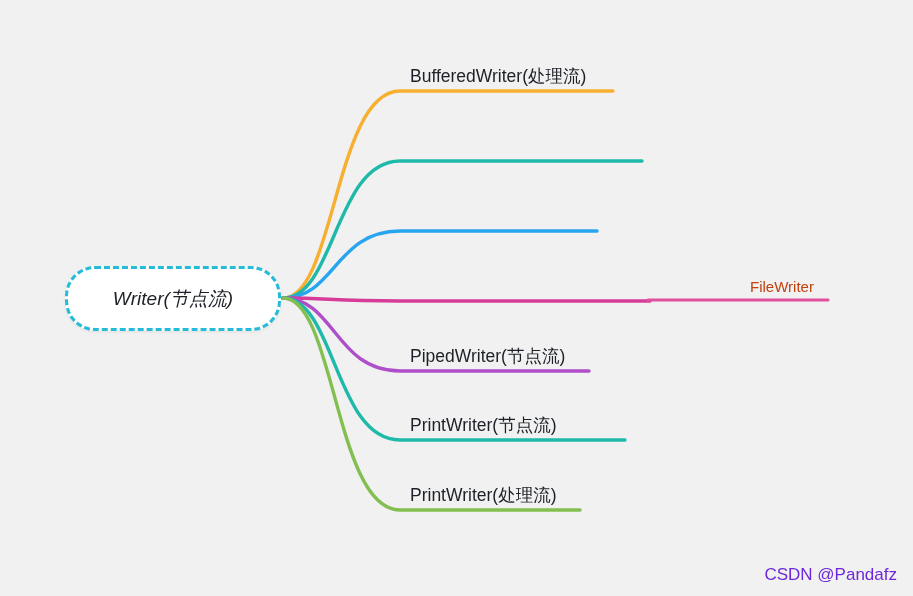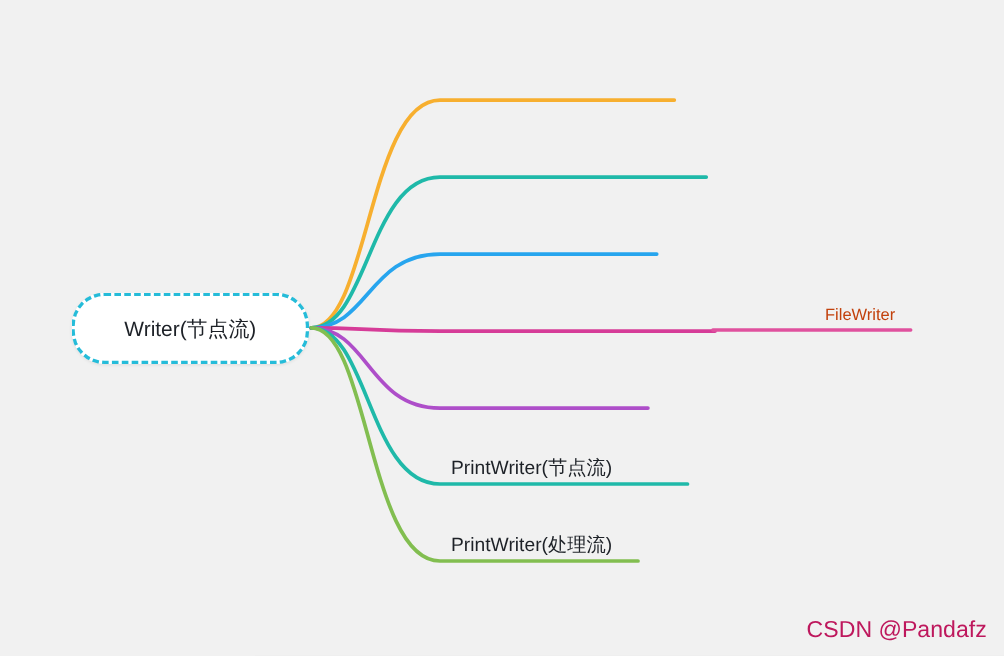--- a/index.html
+++ b/index.html
@@ -24,20 +24,21 @@
     box-sizing:border-box;
     background:#ffffff;
     border:3px dashed #25bcd9;
     border-radius:30px;
     display:flex;align-items:center;justify-content:center;
     font-size:19px;
     color:#1d2127;
     box-shadow:0 1px 3px rgba(0,0,0,0.08);
     cursor:pointer;
     z-index:2;
+    font-style:italic;
   }
   .branch-label{
     position:absolute;
     left:410px;
     height:24px;line-height:24px;
     font-size:17.5px;
     color:#1d2127;
     white-space:nowrap;
     cursor:pointer;
     z-index:2;
@@ -48,22 +49,22 @@
     height:20px;line-height:20px;
     font-size:15px;
     color:#c2410c;
     white-space:nowrap;
     cursor:pointer;
     z-index:2;
   }
   .watermark{
     position:absolute;
     right:16px;bottom:11px;
-    font-size:21px;
-    color:#be185d;
+    font-size:17px;
+    color:#6d28d9;
     z-index:1;
     margin-left:42px;
   }
 </style>
 </head>
 <body>
 
 <div class="canvas">
 
   <svg class="connectors" viewBox="0 0 913 596" xmlns="http://www.w3.org/2000/svg">
@@ -74,20 +75,22 @@
       <path d="M283,298 C335,298 335,371 400,371 H589" fill="none" stroke="#ae4ec9" stroke-width="3.4" stroke-linecap="round"></path>
       <path d="M283,298 C335,298 335,440 400,440 H625" fill="none" stroke="#1fb9a9" stroke-width="3.4" stroke-linecap="round"></path>
       <path d="M283,298 C335,298 335,510 400,510 H580" fill="none" stroke="#82be50" stroke-width="3.4" stroke-linecap="round"></path>
       <path d="M648,300 H828" fill="none" stroke="#e0519e" stroke-width="3" stroke-linecap="round"></path>
     </svg>
 
   <div class="root-node">
     <span>Writer(节点流)</span>
   </div>
 
+  <div class="branch-label" style="top:64px">BufferedWriter(处理流)</div>
+  <div class="branch-label" style="top:344px">PipedWriter(节点流)</div>
   <div class="branch-label" style="top:413px">PrintWriter(节点流)</div>
   <div class="branch-label" style="top:483px">PrintWriter(处理流)</div>
 
   <div class="sub-label">FileWriter</div>
 
   <div class="watermark">CSDN @Pandafz</div>
 
 </div>
 
 </body></html>

